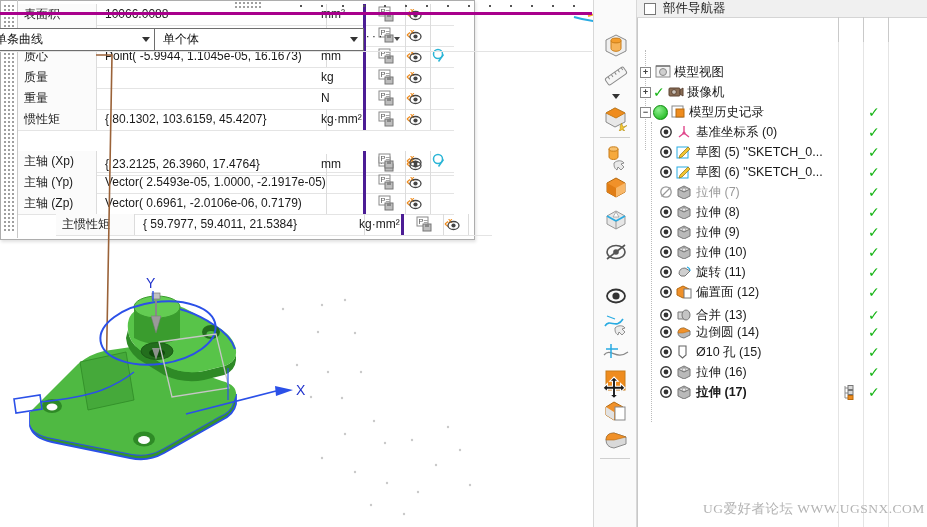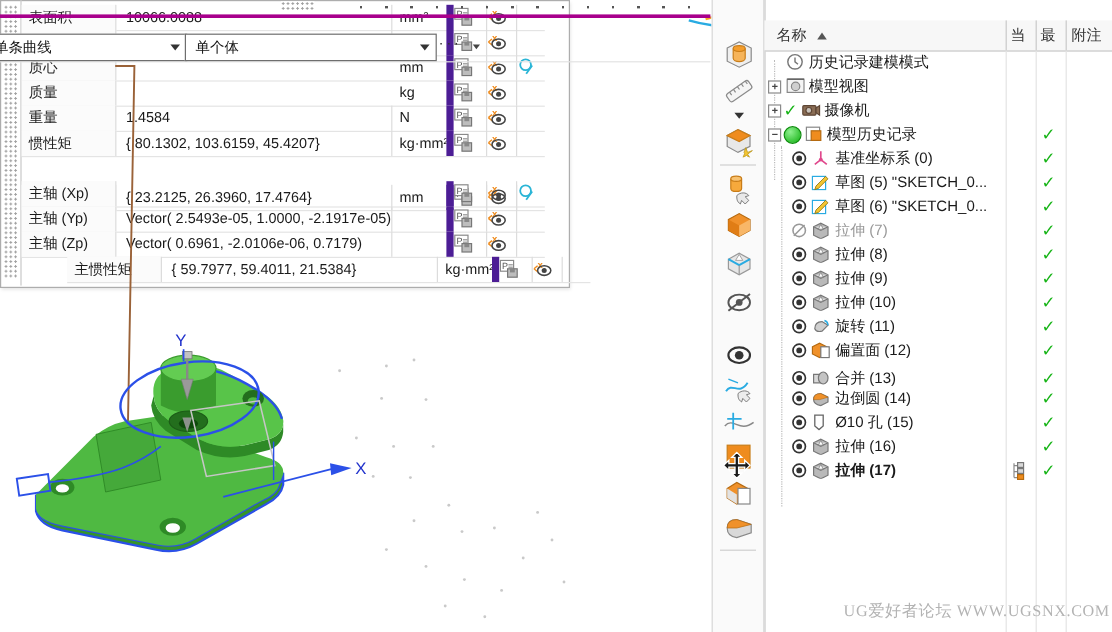--- a/index.html
+++ b/index.html
@@ -29,21 +29,21 @@
   #m-grip-top{position:absolute;left:234px;top:1px;width:28px;height:8px;
     background-image:radial-gradient(#9f9f9f 1px,transparent 1.1px);background-size:4px 4px;background-color:#fff;}
   #m-right-strip{position:absolute;right:0;top:0;width:19px;height:238px;background:#dcdcdc;border-left:1px solid #bdbdbd;}
   .strip-arrow{position:absolute;left:6px;width:0;height:0;border-top:4px solid transparent;
     border-bottom:4px solid transparent;border-left:6px solid #6f6f6f;}
   #m-rows{position:absolute;left:18px;top:4px;width:436px;height:231px;}
   .mrow{position:absolute;left:0;width:436px;height:21px;border-bottom:1px solid #e4e4e4;font-size:12px;color:#1a1a1a;}
   .mrow span{position:absolute;top:0;height:21px;line-height:21px;overflow:hidden;white-space:nowrap;}
   .mlabel{left:0;width:79px;padding-left:6px;border-right:1px solid #dcdcdc;background:#fbfbfb;box-sizing:border-box;}
   .mvalue{left:79px;width:230px;padding-left:8px;border-right:1px solid #dcdcdc;box-sizing:border-box;}
-  .munit{left:309px;width:51px;padding-left:6px;border-right:6px solid #4c1d95;box-sizing:border-box;}
+  .munit{left:297px;width:51px;padding-left:6px;border-right:3px solid #4c1d95;box-sizing:border-box;}
   .mic{text-align:center;}
   .mic1{left:360px;width:28px;border-right:1px solid #dcdcdc;box-sizing:border-box;}
   .mic2{left:388px;width:25px;border-right:1px solid #dcdcdc;box-sizing:border-box;}
   .mic3{left:413px;width:23px;box-sizing:border-box;}
   .mic svg{vertical-align:middle;margin-top:2px;}
   #m-vline-left{position:absolute;left:17px;top:0;width:1px;height:238px;background:#c9c9c9;}
 
   
   #mid-toolbar{left:593px;top:0;width:44px;height:527px;background:#fafafa;
     border-left:1px solid #d8d8d8;border-right:1px solid #d8d8d8;z-index:3;box-sizing:border-box;}
@@ -245,20 +245,21 @@
             <text x="4" y="7" font-size="8" font-weight="bold" fill="#ef8c1e" font-family="sans-serif">x</text>
             <path d="M1,8 l3,-2.5 M1,8 l3,2.5" stroke="#ef8c1e" stroke-width="1.2" fill="none"></path>
             <ellipse cx="9.5" cy="9.5" rx="5.5" ry="4" fill="none" stroke="#444" stroke-width="1.3"></ellipse>
             <circle cx="9.5" cy="9.5" r="2.1" fill="#444"></circle>
           </svg>
         </span>
         <span class="mic mic3"></span>
       </div>
       <div class="mrow" style="top: 42px;">
         <span class="mlabel">质心</span>
+        <span class="mvalue">Point( -5.9944, 1.1045e-05, 16.1673)</span>
         <span class="munit">mm</span>
         <span class="mic mic1">
           <svg width="16" height="16" viewBox="0 0 16 16">
             <rect x="1" y="1" width="11" height="9" fill="#fff" stroke="#8a8a8a"></rect>
             <text x="2.4" y="8.4" font-size="7.5" fill="#555" font-family="sans-serif">P=</text>
             <rect x="7" y="8" width="8" height="7" fill="#bdbdbd" stroke="#777"></rect>
             <rect x="9" y="8" width="4" height="3" fill="#888"></rect>
           </svg>
         </span>
         <span class="mic mic2">
@@ -292,21 +293,20 @@
             <text x="4" y="7" font-size="8" font-weight="bold" fill="#ef8c1e" font-family="sans-serif">x</text>
             <path d="M1,8 l3,-2.5 M1,8 l3,2.5" stroke="#ef8c1e" stroke-width="1.2" fill="none"></path>
             <ellipse cx="9.5" cy="9.5" rx="5.5" ry="4" fill="none" stroke="#444" stroke-width="1.3"></ellipse>
             <circle cx="9.5" cy="9.5" r="2.1" fill="#444"></circle>
           </svg>
         </span>
         <span class="mic mic3"></span>
       </div>
       <div class="mrow" style="top: 84px;">
         <span class="mlabel">重量</span>
-        <span class="mvalue">1.4584</span>
         <span class="munit">N</span>
         <span class="mic mic1">
           <svg width="16" height="16" viewBox="0 0 16 16">
             <rect x="1" y="1" width="11" height="9" fill="#fff" stroke="#8a8a8a"></rect>
             <text x="2.4" y="8.4" font-size="7.5" fill="#555" font-family="sans-serif">P=</text>
             <rect x="7" y="8" width="8" height="7" fill="#bdbdbd" stroke="#777"></rect>
             <rect x="9" y="8" width="4" height="3" fill="#888"></rect>
           </svg>
         </span>
         <span class="mic mic2">
@@ -556,45 +556,33 @@
       <svg width="28" height="28" viewBox="0 0 28 28">
         <path d="M4 14 Q4 7 12 7 L24 11 24 18 12 22 Q4 21 4 14z" fill="#d9d9d9" stroke="#8a8a8a"></path>
         <path d="M4 14 Q4 7 12 7 L24 11 12 14z" fill="#f0912a" stroke="#b56a10" stroke-width=".6"></path>
       </svg>
     </div>
     <div class="tb-div" style="top: 458px;"></div>
   </div>
 
 <div id="navigator" class="abs">
   <div id="nav-border"></div>
-  <div id="nav-header">
-    <span class="h-name">名称</span>
-    <i id="sort-arrow"></i>
-    <span class="h-cur">当</span>
-    <span class="h-last">最</span>
-    <span class="h-note">附注</span>
+  <div id="nav-title">
+    <i id="nav-title-icon"></i>
+    <span>部件导航器</span>
   </div>
   <div class="nav-vline hdr" style="left:201px"></div>
   <div class="nav-vline hdr" style="left:226px"></div>
   <div class="nav-vline hdr" style="left:251px"></div>
   <div class="nav-vline" style="left:201px;top:42px;"></div>
   <div class="nav-vline" style="left:226px;top:42px;"></div>
   <div class="nav-vline" style="left:251px;top:42px;"></div>
   <div id="tree">
     <div id="tree-dots-root"></div>
     <div id="tree-dots-child"></div>
-  <div class="trow" style="top: 0px;">
-        <span class="t-icon" style="left:18px">
-          <svg width="15" height="15" viewBox="0 0 15 15">
-            <circle cx="7.5" cy="7.5" r="6" fill="#fff" stroke="#777" stroke-width="1.2"></circle>
-            <path d="M7.5 4v3.5l2.5 2" fill="none" stroke="#777" stroke-width="1.2"></path>
-          </svg>
-        </span>
-        <span class="t-label" style="left:37px">历史记录建模模式</span>
-      </div>
       <div class="trow" style="top: 20px;">
         <i class="t-expand">+</i>
         <span class="t-icon" style="left:18px">
           <svg width="16" height="15" viewBox="0 0 16 15">
             <rect x="1" y="2" width="14" height="11" fill="#f4f4f4" stroke="#888"></rect>
             <circle cx="8" cy="8" r="3.5" fill="#cfcfcf" stroke="#888"></circle>
             <path d="M1 2h14" stroke="#555"></path>
           </svg>
         </span>
         <span class="t-label" style="left:37px">模型视图</span>

